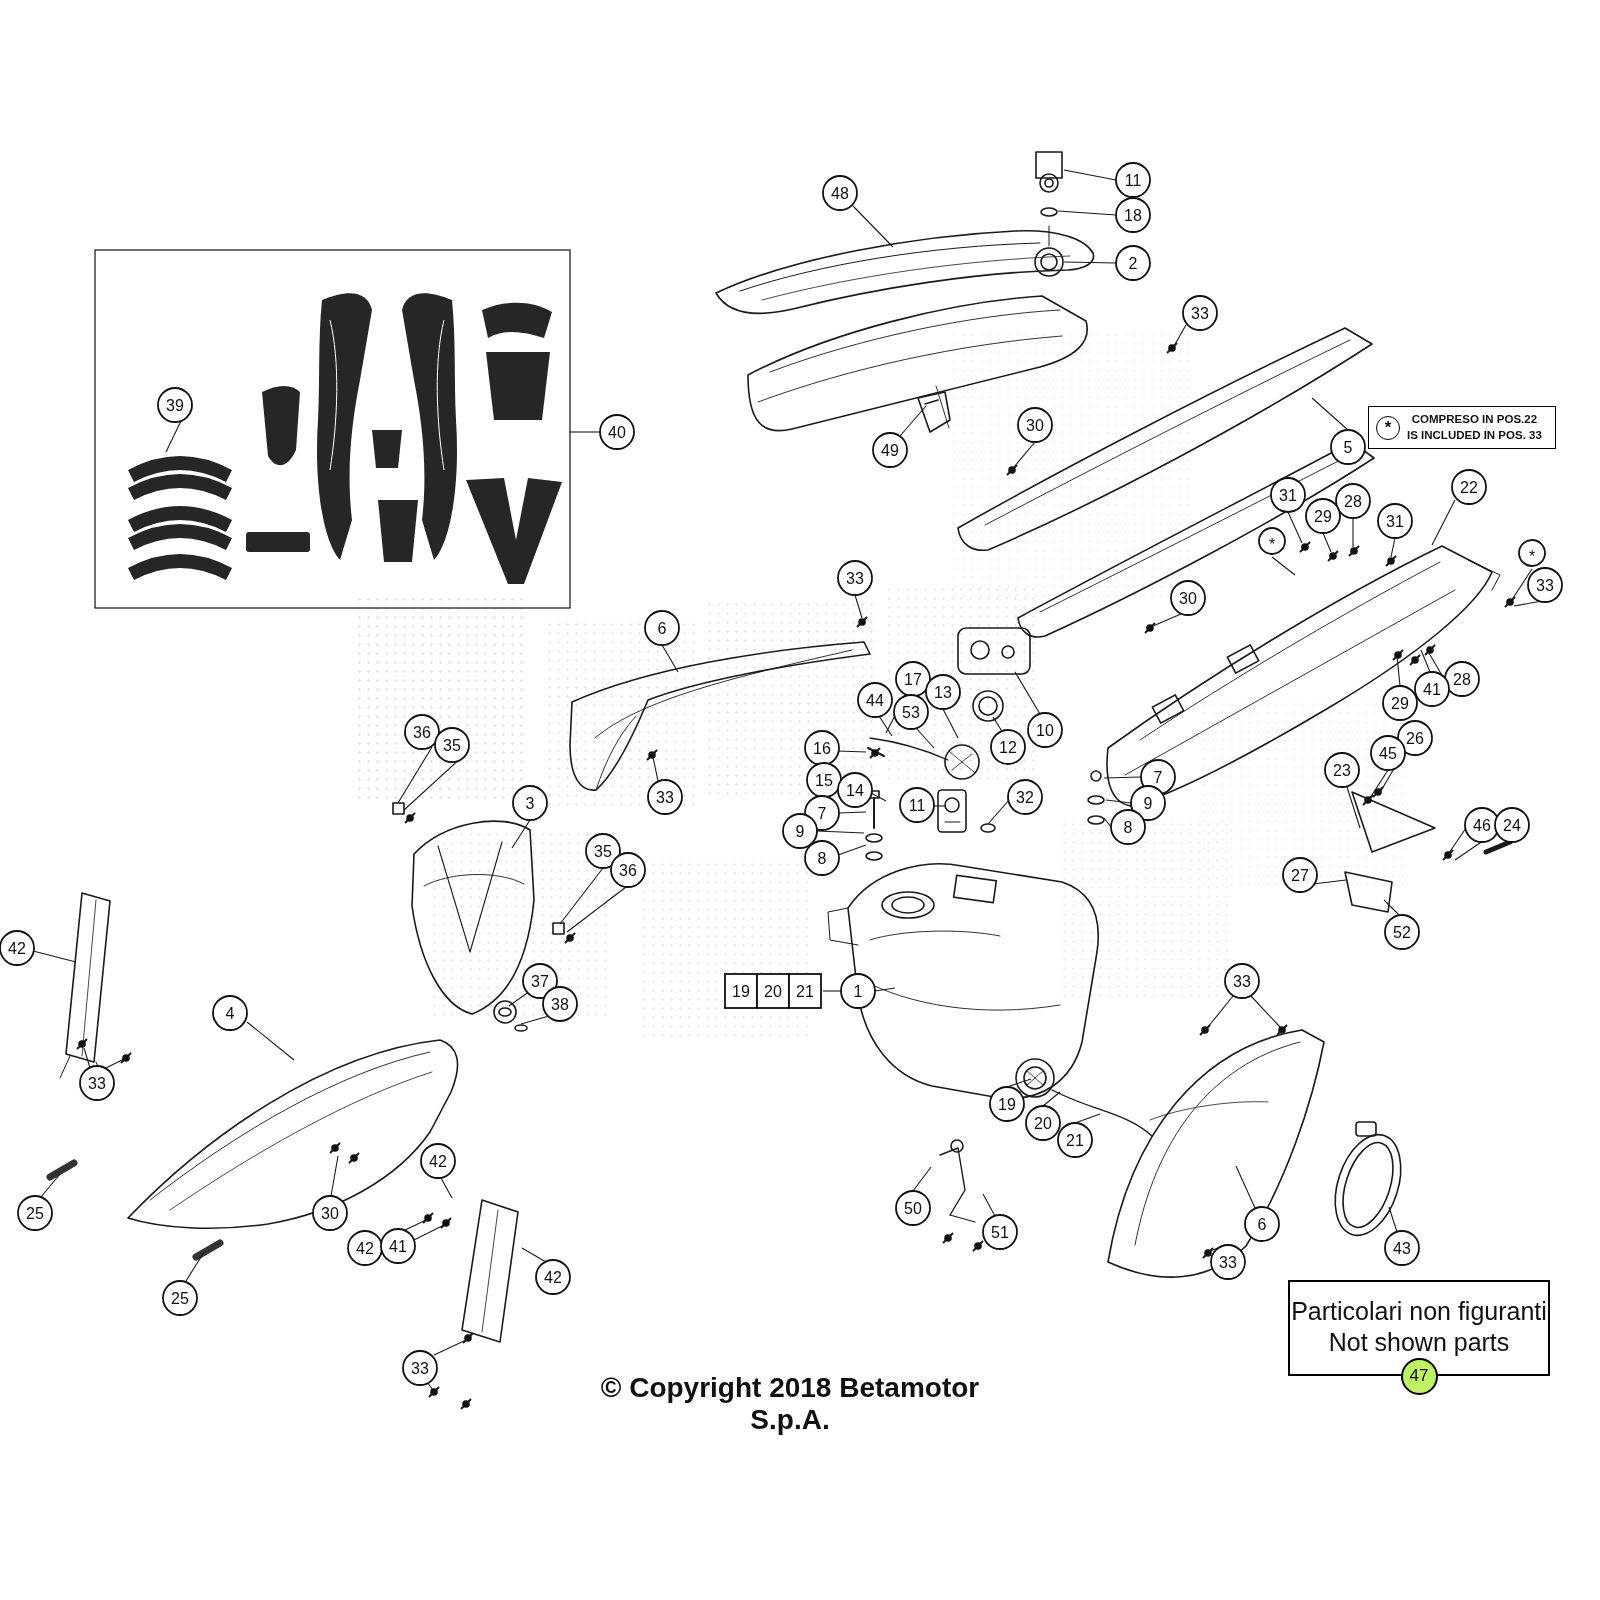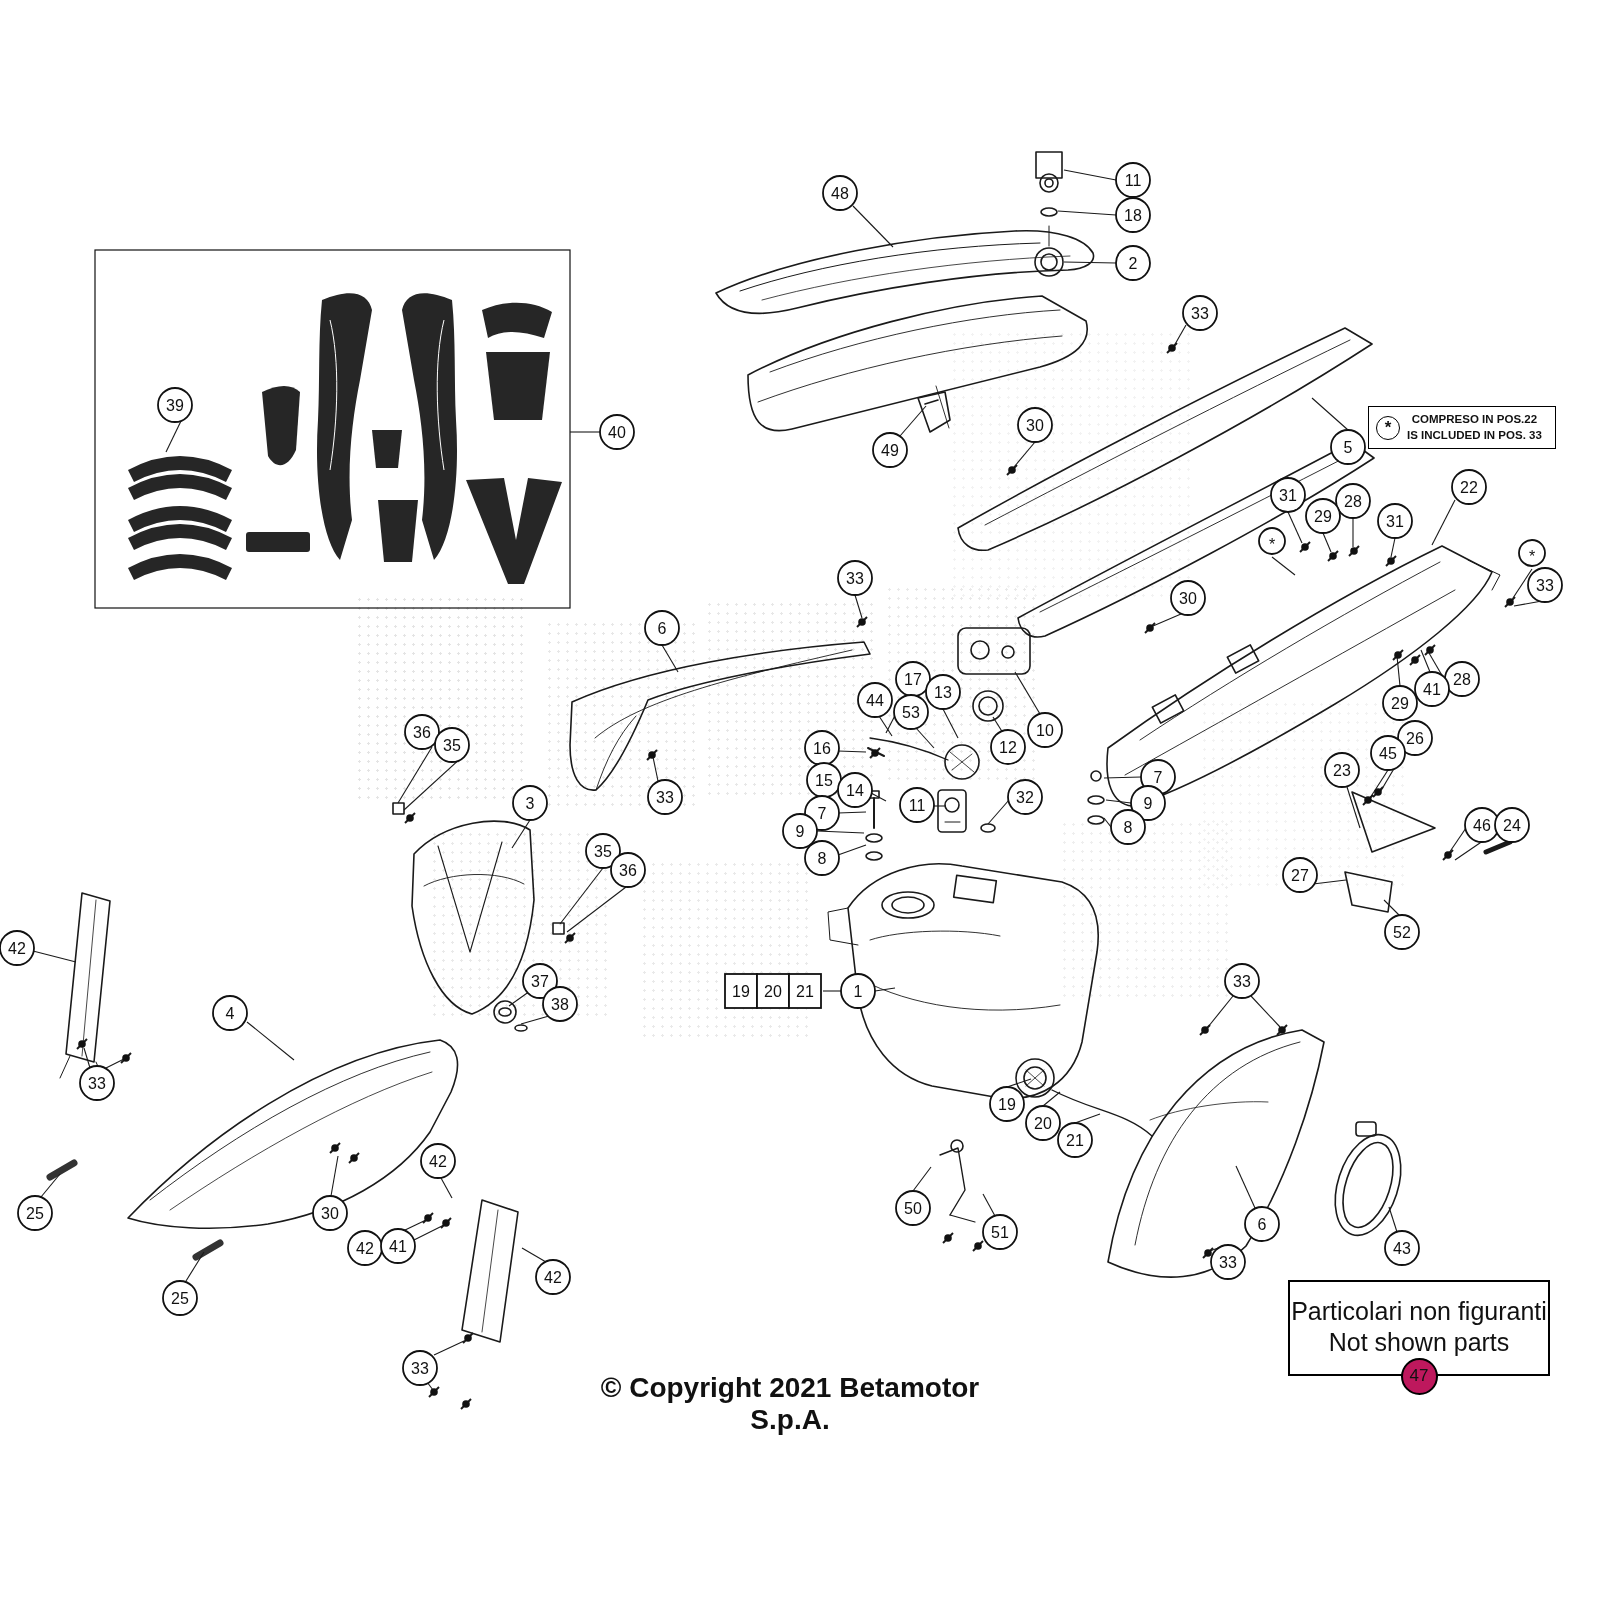--- a/index.html
+++ b/index.html
@@ -15,21 +15,21 @@
             background:#fff;display:flex;align-items:center;gap:7px;padding:5px 7px;
             box-sizing:border-box;z-index:3;}
   .note-star{width:22px;height:22px;border:1.5px solid #000;border-radius:50%;flex:0 0 22px;
              display:flex;align-items:center;justify-content:center;font-weight:700;
              font-size:17px;line-height:26px;}
   .note-lines{font-size:11.5px;font-weight:700;line-height:1.35;white-space:nowrap;text-align:center;}
   .ns-box{position:absolute;left:1288px;top:1280px;width:262px;height:96px;border:2px solid #000;
           background:#fff;text-align:center;font-size:25px;line-height:1.22;padding-top:14px;
           box-sizing:border-box;z-index:3;}
   .co-html{width:33px;height:33px;border:2px solid #000;border-radius:50%;margin:1px auto 0;
-           font-size:17px;display:flex;align-items:center;justify-content:center;background:#be185d;}
+           font-size:17px;display:flex;align-items:center;justify-content:center;background:#bef264;}
   .copyright{position:absolute;left:560px;top:1372px;width:460px;text-align:center;
              font-size:28px;font-weight:700;z-index:3;}
 </style>
 </head>
 <body>
 
 <div class="stage">
 
   <div class="dots" style="left:355px;top:595px;width:170px;height:210px;opacity:.5"></div>
   <div class="dots" style="left:545px;top:620px;width:150px;height:190px;opacity:.45"></div>
@@ -771,14 +771,14 @@
       <span style="display:block">IS INCLUDED IN POS. 33</span>
     </span>
   </div>
 
   <div class="ns-box">
     <div>Particolari non figuranti</div>
     <div>Not shown parts</div>
     <div class="co-html">47</div>
   </div>
 
-  <div class="copyright">© Copyright 2021 Betamotor S.p.A.</div>
+  <div class="copyright">© Copyright 2018 Betamotor S.p.A.</div>
 </div>
 
 </body></html>

